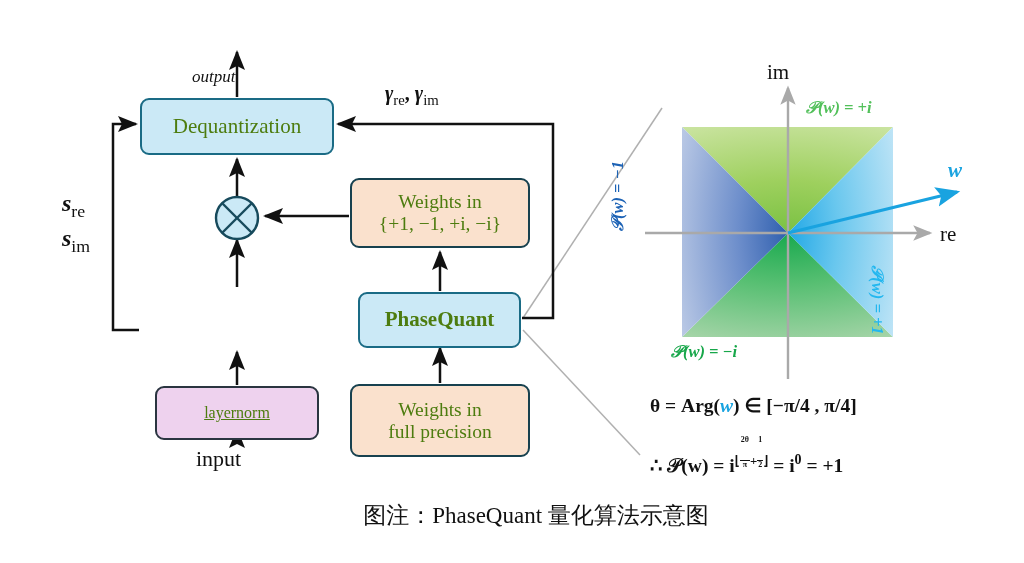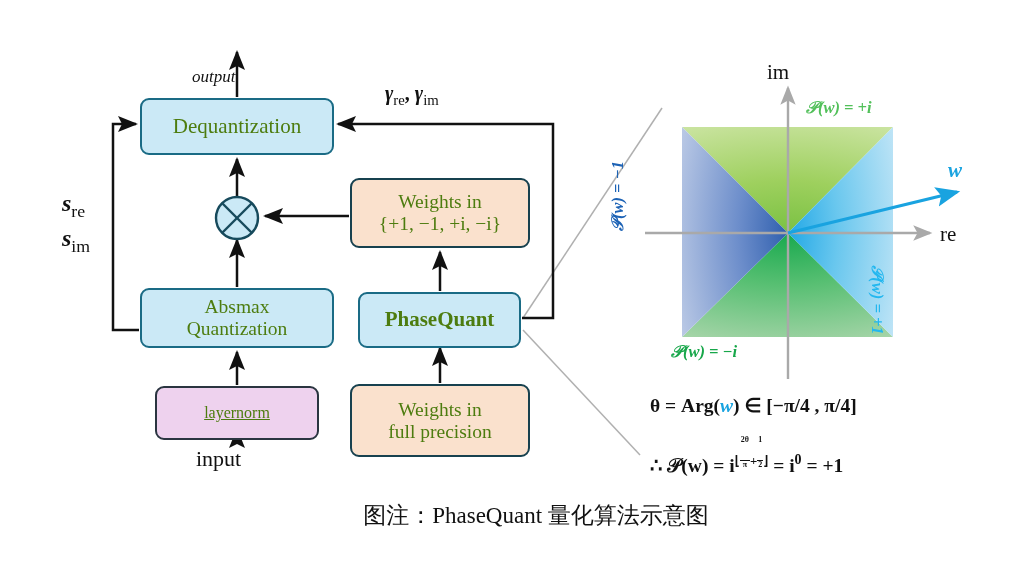--- a/index.html
+++ b/index.html
@@ -153,26 +153,20 @@
       <circle cx="237" cy="218" r="21" fill="#cbe9f6" stroke="#174a5c" stroke-width="2.4"></circle>
       <line x1="222" y1="203" x2="252" y2="233" stroke="#174a5c" stroke-width="2.4"></line>
       <line x1="252" y1="203" x2="222" y2="233" stroke="#174a5c" stroke-width="2.4"></line>
     </g>
   </svg>
 
   <div class="node blue" id="n-dequant">
     <span>Dequantization</span>
   </div>
 
-  <div class="node blue" id="n-absmax">
-    <span class="stack">
-      <span>Absmax</span>
-      <span>Quantization</span>
-    </span>
-  </div>
 
   <div class="node pink" id="n-layernorm">
     <span>layernorm</span>
   </div>
 
   <div class="node peach" id="n-weights-q">
     <span class="stack">
       <span>Weights in</span>
       <span>{+1, −1, +i, −i}</span>
     </span>

